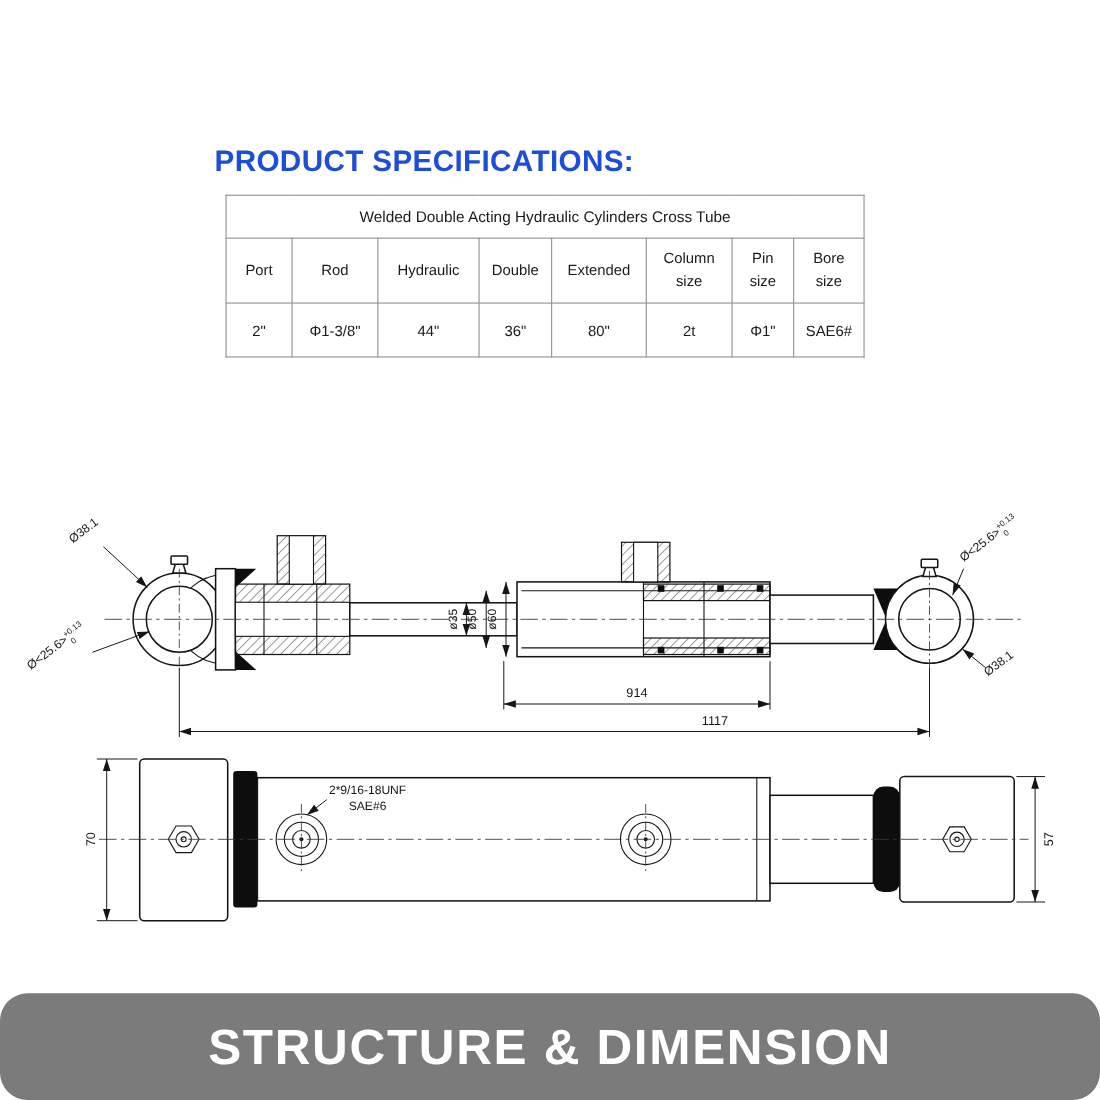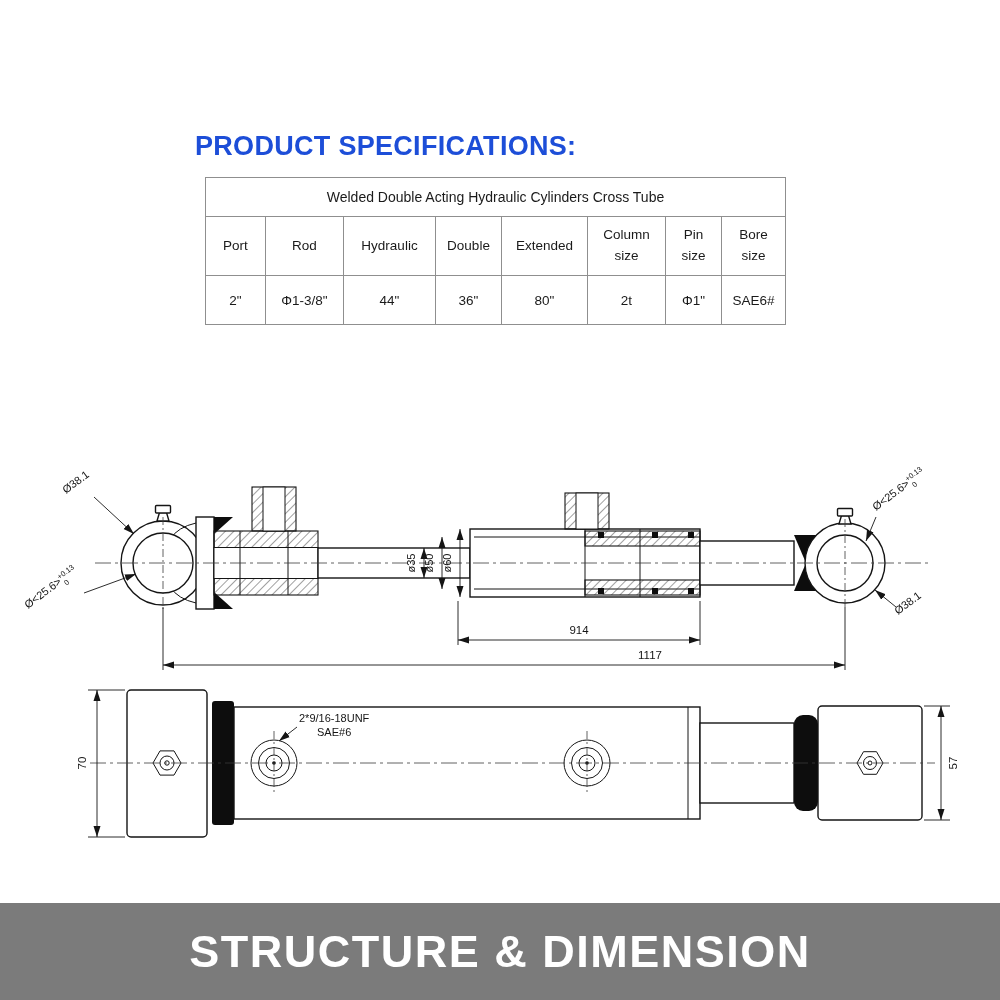--- a/index.html
+++ b/index.html
@@ -25,21 +25,21 @@
   .hatched { fill:url(#hatch); stroke:#151515; stroke-width:1.1; }
   .blackf  { fill:#0d0d0d; stroke:none; }
   .center  { fill:none; stroke:#3a3a3a; stroke-width:0.8; stroke-dasharray:16 4 3 4; }
   .center2 { fill:none; stroke:#3a3a3a; stroke-width:0.8; stroke-dasharray:8 3 2 3; }
   .dim     { fill:none; stroke:#151515; stroke-width:0.9; }
   .dim-text{ font-size:11px; fill:#151515; }
   .dim-text-lg{ font-size:11.5px; fill:#151515; }
   .tol     { font-size:7.5px; }
 
   .banner { position:absolute; left:0; top:903px; width:1000px; height:97px;
-            background:#7b7b7b; display:flex; align-items:center; justify-content:center; }
+            background:#7b7b7b; display:flex; align-items:center; justify-content:center;border-radius:25px; }
   .banner span { color:#ffffff; font-size:45px; font-weight:700; letter-spacing:1.5px; }
 </style>
 </head>
 <body>
 
 <div class="page">
 
   <h1 class="title">PRODUCT SPECIFICATIONS:</h1>
 
   <table class="spec-table">

